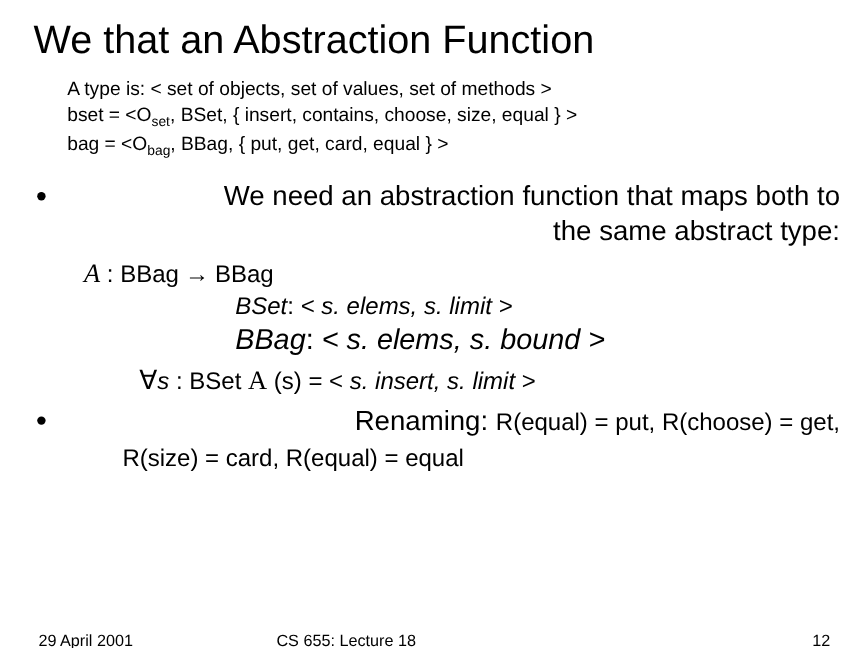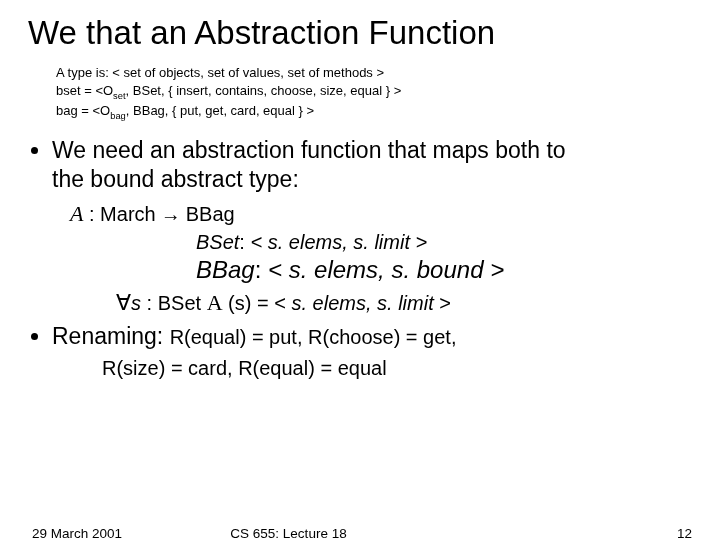--- a/index.html
+++ b/index.html
@@ -14,29 +14,30 @@
     overflow: hidden;
   }
   .title {
     font-size: 33px;
     font-weight: 400;
     margin: 4px 0 12px 8px;
     letter-spacing: 0px;
   }
   .typeblock {
     margin-left: 36px;
-    font-size: 13px;
+    font-size: 16px;
     line-height: 1.35;
   }
   .sub { vertical-align: sub; font-size: 0.72em; }
   .bullets {
     margin-top: 14px;
     margin-left: 14px;
     font-size: 23px;
     line-height: 1.25;
+    text-align: right;
   }
   .bullets li { margin-left: 18px; margin-bottom: 2px; list-style: disc; }
   .bullets li .cont { display:block; margin-left:0; }
   .afun {
     margin: 8px 0 4px 50px;
     font-size: 20px;
     font-family: Arial, sans-serif;
   }
   .afun .ascr, .ascr { font-family: 'Brush Script MT','Segoe Script','Comic Sans MS',cursive; font-style: italic; font-size: 1.1em; }
   .defs {
@@ -83,44 +84,44 @@
     <span>bset = &lt;O</span><span class="sub">set</span><span>, BSet, { insert, contains, choose, size, equal } &gt;</span>
   </div>
   <div>
     <span>bag = &lt;O</span><span class="sub">bag</span><span>, BBag, { put, get, card, equal } &gt;</span>
   </div>
 </div>
 
 <ul class="bullets">
   <li>
     <span>We need an abstraction function that maps both to</span>
-    <span class="cont">the bound abstract type:</span>
+    <span class="cont">the same abstract type:</span>
   </li>
 </ul>
 
 <div class="afun">
-  <span class="ascr">A</span><span> : March</span><span class="arrow"> → </span><span>BBag</span>
+  <span class="ascr">A</span><span> : BBag</span><span class="arrow"> → </span><span>BBag</span>
 </div>
 
 <div class="defs">
   <div class="def1">
     <span>BSet</span><span class="up">: </span><span>&lt; s. elems, s. limit &gt;</span>
   </div>
   <div class="def2">
     <span>BBag</span><span class="up">: </span><span>&lt; s. elems, s. bound &gt;</span>
   </div>
   <div class="forall">
-    <span class="sym">∀</span><span>s</span><span class="up"> : </span><span class="up">BSet</span> <span class="ascr up">A</span><span class="up"> (s) = &lt; </span><span>s. elems, s. limit</span><span class="up"> &gt;</span>
+    <span class="sym">∀</span><span>s</span><span class="up"> : </span><span class="up">BSet</span> <span class="ascr up">A</span><span class="up"> (s) = &lt; </span><span>s. insert, s. limit</span><span class="up"> &gt;</span>
   </div>
 </div>
 
 <ul class="bullets" style="margin-top:6px">
   <li>
     <span>Renaming:  </span><span class="rename-inline">R(equal) = put, R(choose) = get,</span>
   </li>
 </ul>
 <div class="rename-cont">R(size) = card, R(equal) = equal</div>
 
 <div class="footer">
-  <span class="date">29 March 2001</span>
+  <span class="date">29 April 2001</span>
   <span class="course">CS 655: Lecture 18</span>
   <span class="page">12</span>
 </div>
 
 </body></html>

